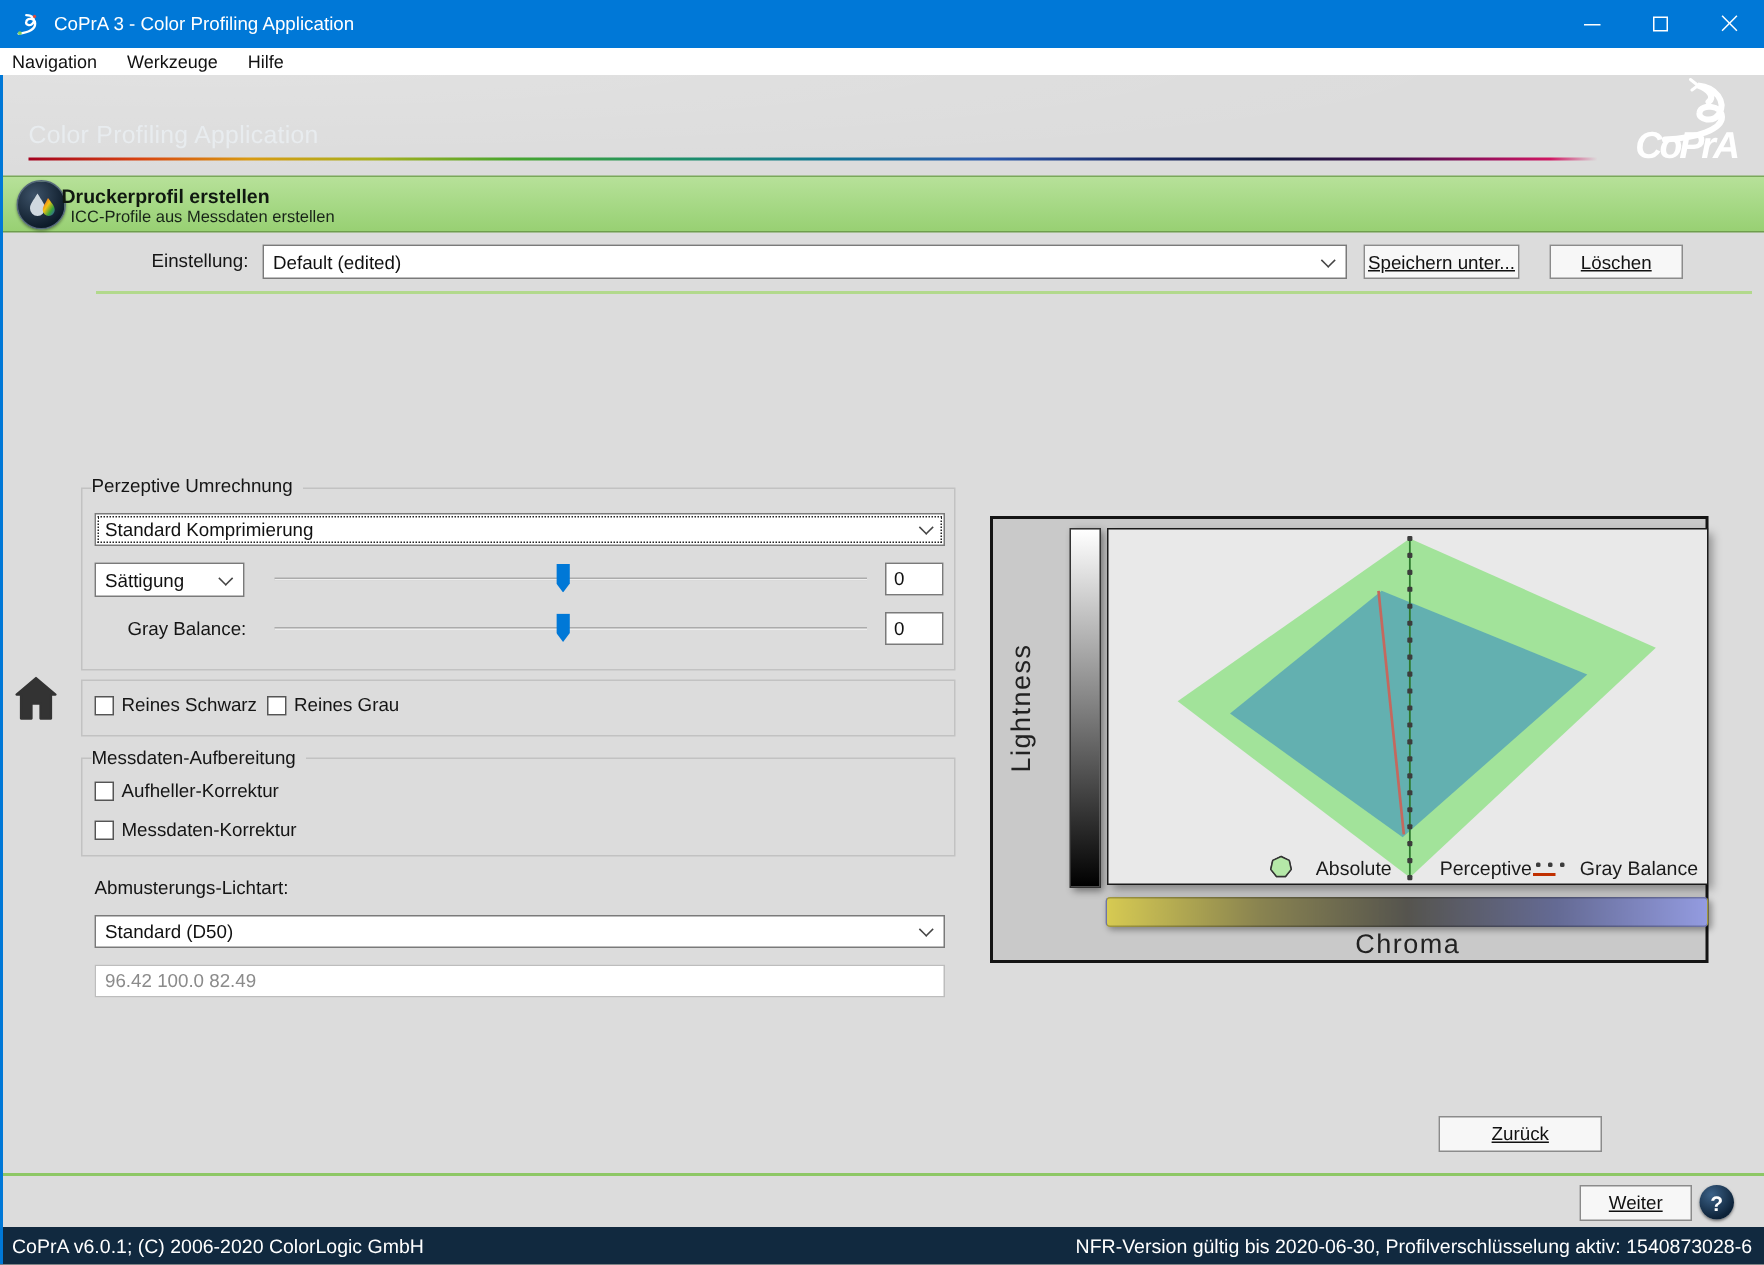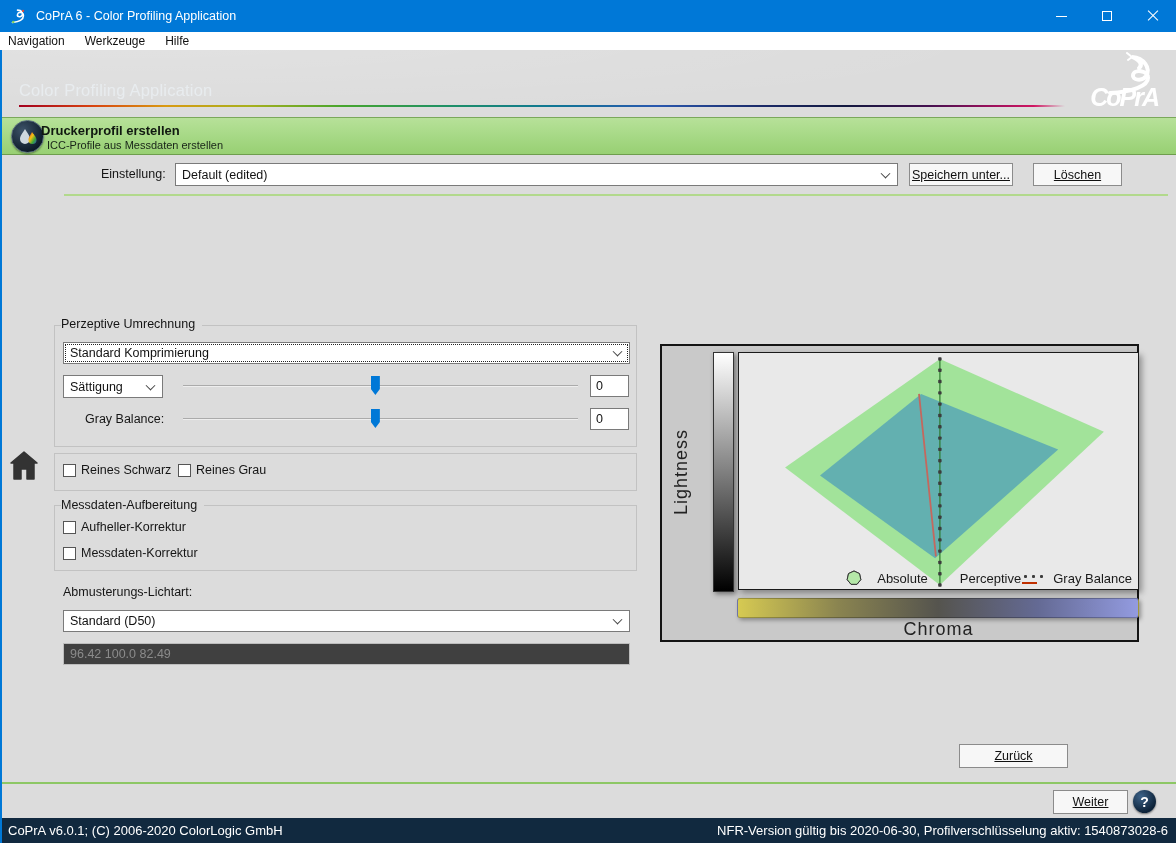--- a/index.html
+++ b/index.html
@@ -46,21 +46,21 @@
 
   
   .lbl{position:absolute;font-size:12.5px;color:#151515;white-space:nowrap;}
   .combo{position:absolute;background:#fff;border:1px solid #7a7a7a;font-size:12.5px;color:#111;
     display:flex;align-items:center;padding:0 22px 0 6px;white-space:nowrap;overflow:hidden;}
   .combo .chev{position:absolute;right:8px;top:50%;width:7px;height:7px;border-right:1.4px solid #444;border-bottom:1.4px solid #444;transform:translateY(-70%) rotate(45deg);}
   .combo.focusdot{outline:1px dotted #222;outline-offset:-3px;}
   .btn{position:absolute;background:#f7f7f7;border:1px solid #8b8b8b;font-size:12.5px;color:#111;
     display:flex;align-items:center;justify-content:center;text-decoration:underline;}
   .valuebox{position:absolute;background:#fff;border:1px solid #7a7a7a;font-size:12.5px;color:#111;display:flex;align-items:center;padding-left:5px;}
-  .field-disabled{position:absolute;background:#404040;border:1px solid #bdbdbd;font-size:12.5px;color:#8b8b8b;display:flex;align-items:center;padding-left:6px;}
+  .field-disabled{position:absolute;background:#ffffff;border:1px solid #bdbdbd;font-size:12.5px;color:#8b8b8b;display:flex;align-items:center;padding-left:6px;}
   .checkrow{position:absolute;display:flex;align-items:center;font-size:12.5px;color:#151515;}
   .checkbox{width:13px;height:13px;background:#fff;border:1px solid #555;margin-right:5px;flex:none;}
   .groupbox{position:absolute;border:1px solid #c2c2c2;}
   .gtitle{position:absolute;font-size:12.5px;color:#151515;background:#dcdcdc;padding-right:7px;white-space:nowrap;}
   .slider{position:absolute;height:20px;}
   .slider .track{position:absolute;left:0;right:0;top:9px;height:2px;background:#ababab;border-bottom:1px solid #eee;}
   .slider .thumb{position:absolute;top:0px;width:9px;height:19px;background:#0078d7;
     clip-path:polygon(0 0,100% 0,100% 68%,50% 100%,0 68%);}
   .greensep{position:absolute;height:2px;background:#b2d98c;}
 
@@ -97,21 +97,21 @@
 <body>
 
 <div id="win">
 
   <div class="titlebar">
     <svg class="appicon" viewBox="0 0 20 20">
       <path d="M4 17 C12 16 17 13 17 9 C17 5 11 4 10 7.5 C9.2 10 13 11.5 15 9 C17.5 6 15 2.5 10 2.5" fill="none" stroke="#fff" stroke-width="1.8" stroke-linecap="round"></path>
       <circle cx="5" cy="16.5" r="1.5" fill="#7fd05a"></circle>
         <circle cx="16.5" cy="3.5" r="1.3" fill="#e0493a"></circle>
     </svg>
-    <span class="ttl">CoPrA 6 - Color Profiling Application</span>
+    <span class="ttl">CoPrA 3 - Color Profiling Application</span>
     <div class="winbtns">
       <div class="winbtn">
           <span class="glyph-min"></span>
         </div>
       <div class="winbtn">
           <span class="glyph-max"></span>
         </div>
       <div class="winbtn">
           <span class="glyph-close"></span>
         </div>

